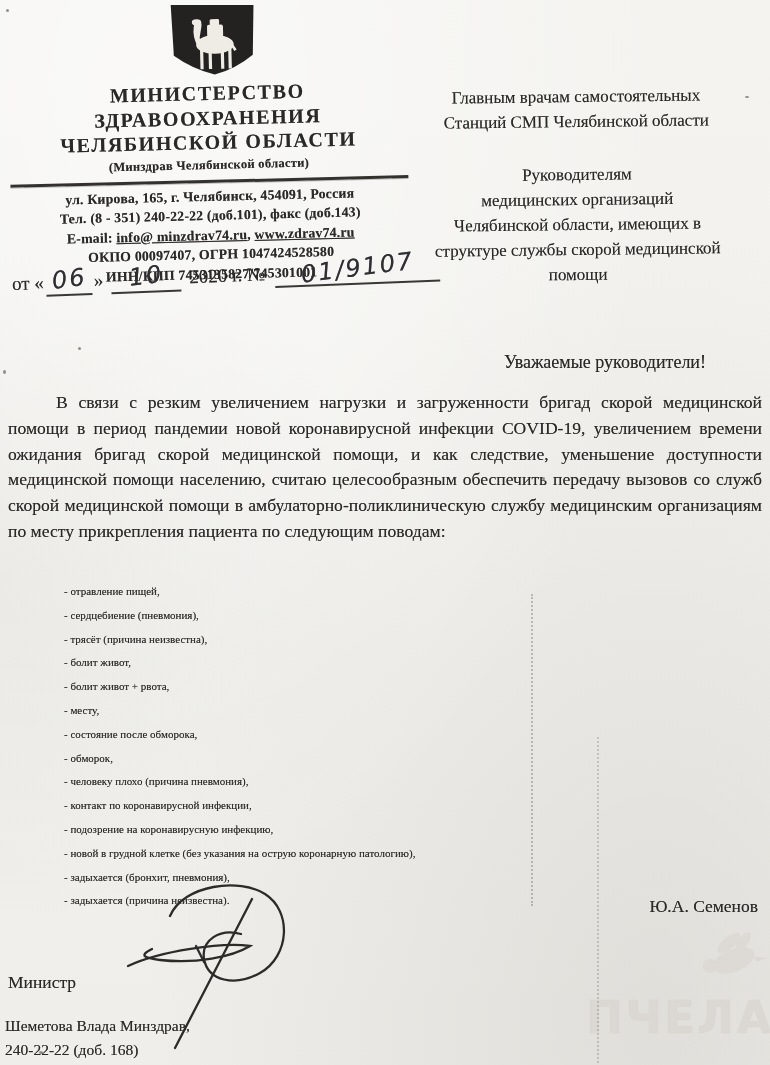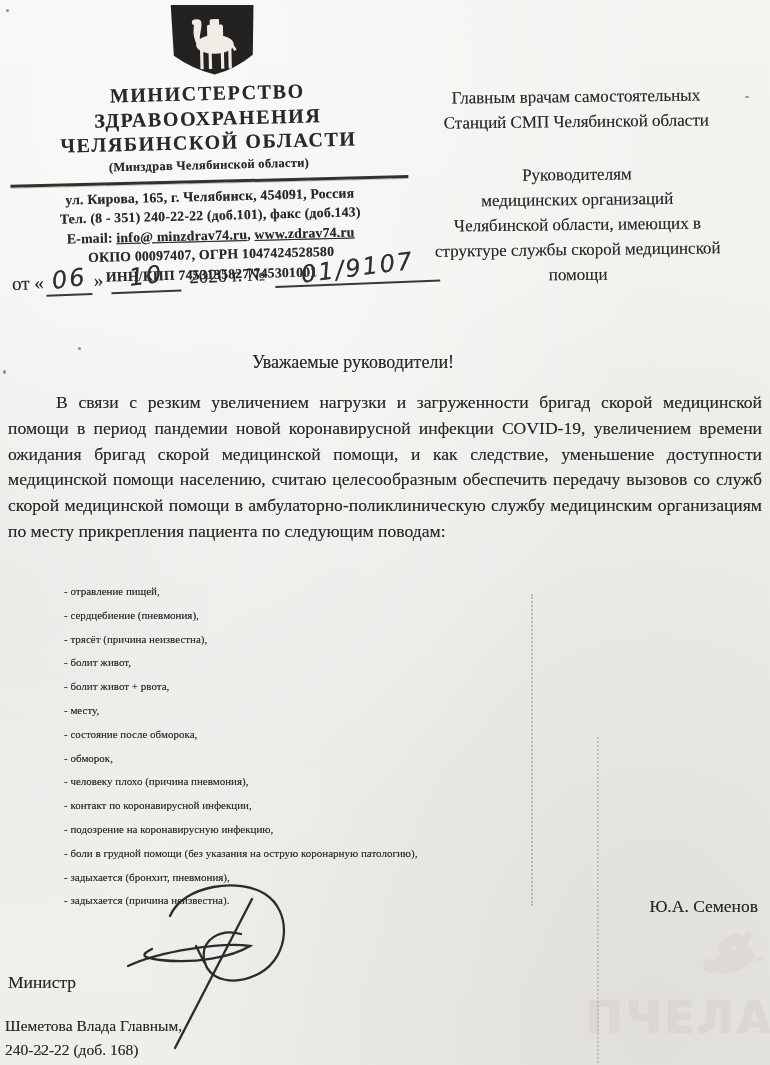--- a/index.html
+++ b/index.html
@@ -45,21 +45,21 @@
     text-shadow:0 0 .6px rgba(40,40,48,.6);
   }
   
   .recipients{
     position:absolute;left:390px;top:84px;width:374px;
     text-align:center;font-size:17px;line-height:25px;
     transform:rotate(-.7deg);
   }
   .recipients .gap{height:28px;}
   
-  .salutation{position:absolute;left:0;top:352px;width:706px;text-align:center;font-size:18px;}
+  .salutation{position:absolute;left:0;top:352px;width:706px;text-align:right;font-size:18px;}
   .paragraph{
     position:absolute;left:8px;top:390px;width:754px;
     font-size:17.6px;line-height:25.8px;text-align:justify;text-indent:48px;
   }
   .reasons{position:absolute;left:64px;top:580px;font-size:11px;line-height:23.8px;}
   
   .minister-title{position:absolute;left:8px;top:972px;font-size:17.5px;}
   .minister-name{position:absolute;right:12px;top:896px;font-size:17.5px;}
   .signature-svg{position:absolute;left:100px;top:876px;pointer-events:none;}
   .contact{position:absolute;left:5px;top:1014px;font-size:15.5px;line-height:24px;}
@@ -142,39 +142,39 @@
       <div class="reason-line">- сердцебиение (пневмония),</div>
       <div class="reason-line">- трясёт (причина неизвестна),</div>
       <div class="reason-line">- болит живот,</div>
       <div class="reason-line">- болит живот + рвота,</div>
       <div class="reason-line">- месту,</div>
       <div class="reason-line">- состояние после обморока,</div>
       <div class="reason-line">- обморок,</div>
       <div class="reason-line">- человеку плохо (причина пневмония),</div>
       <div class="reason-line">- контакт по коронавирусной инфекции,</div>
       <div class="reason-line">- подозрение на коронавирусную инфекцию,</div>
-      <div class="reason-line">- боли в грудной помощи (без указания на острую коронарную патологию),</div>
+      <div class="reason-line">- новой в грудной клетке (без указания на острую коронарную патологию),</div>
       <div class="reason-line">- задыхается (бронхит, пневмония),</div>
       <div class="reason-line">- задыхается (причина неизвестна).</div>
     </div>
 
   <div class="minister-title">Министр</div>
   <div class="minister-name">Ю.А. Семенов</div>
 
   <svg class="signature-svg" width="230" height="182" viewBox="0 0 230 182" aria-hidden="true">
     <g fill="none" stroke="#2c2b29" stroke-width="2.3" stroke-linecap="round">
       <path d="M70 40 C 84 8 140 2 165 18 C 192 35 190 80 160 97 C 135 111 108 105 104 83 C 101 64 120 52 141 58"></path>
       <path d="M152 23 L 75 172"></path>
       <path d="M28 90 C 60 75 122 66 150 70 C 132 81 96 88 60 84 C 45 82 38 80 52 73"></path>
       <path d="M96 70 L 104 86"></path>
     </g>
   </svg>
 
   <div class="contact">
-    <div>Шеметова Влада Главным,</div>
+    <div>Шеметова Влада Минздрав,</div>
     <div>240-22-22 (доб. 168)</div>
   </div>
 
   <svg class="watermark-bee" width="78" height="58" viewBox="0 0 78 58" aria-hidden="true">
     <g fill="#dcd8d4" transform="rotate(-22 39 29)">
       <ellipse cx="42" cy="34" rx="22" ry="11"></ellipse>
       <circle cx="18" cy="30" r="7"></circle>
       <ellipse cx="44" cy="16" rx="14" ry="6" transform="rotate(-18 44 16)"></ellipse>
       <ellipse cx="58" cy="20" rx="11" ry="5" transform="rotate(-30 58 20)"></ellipse>
       <path d="M62 38 L74 44 L63 44 Z"></path>

